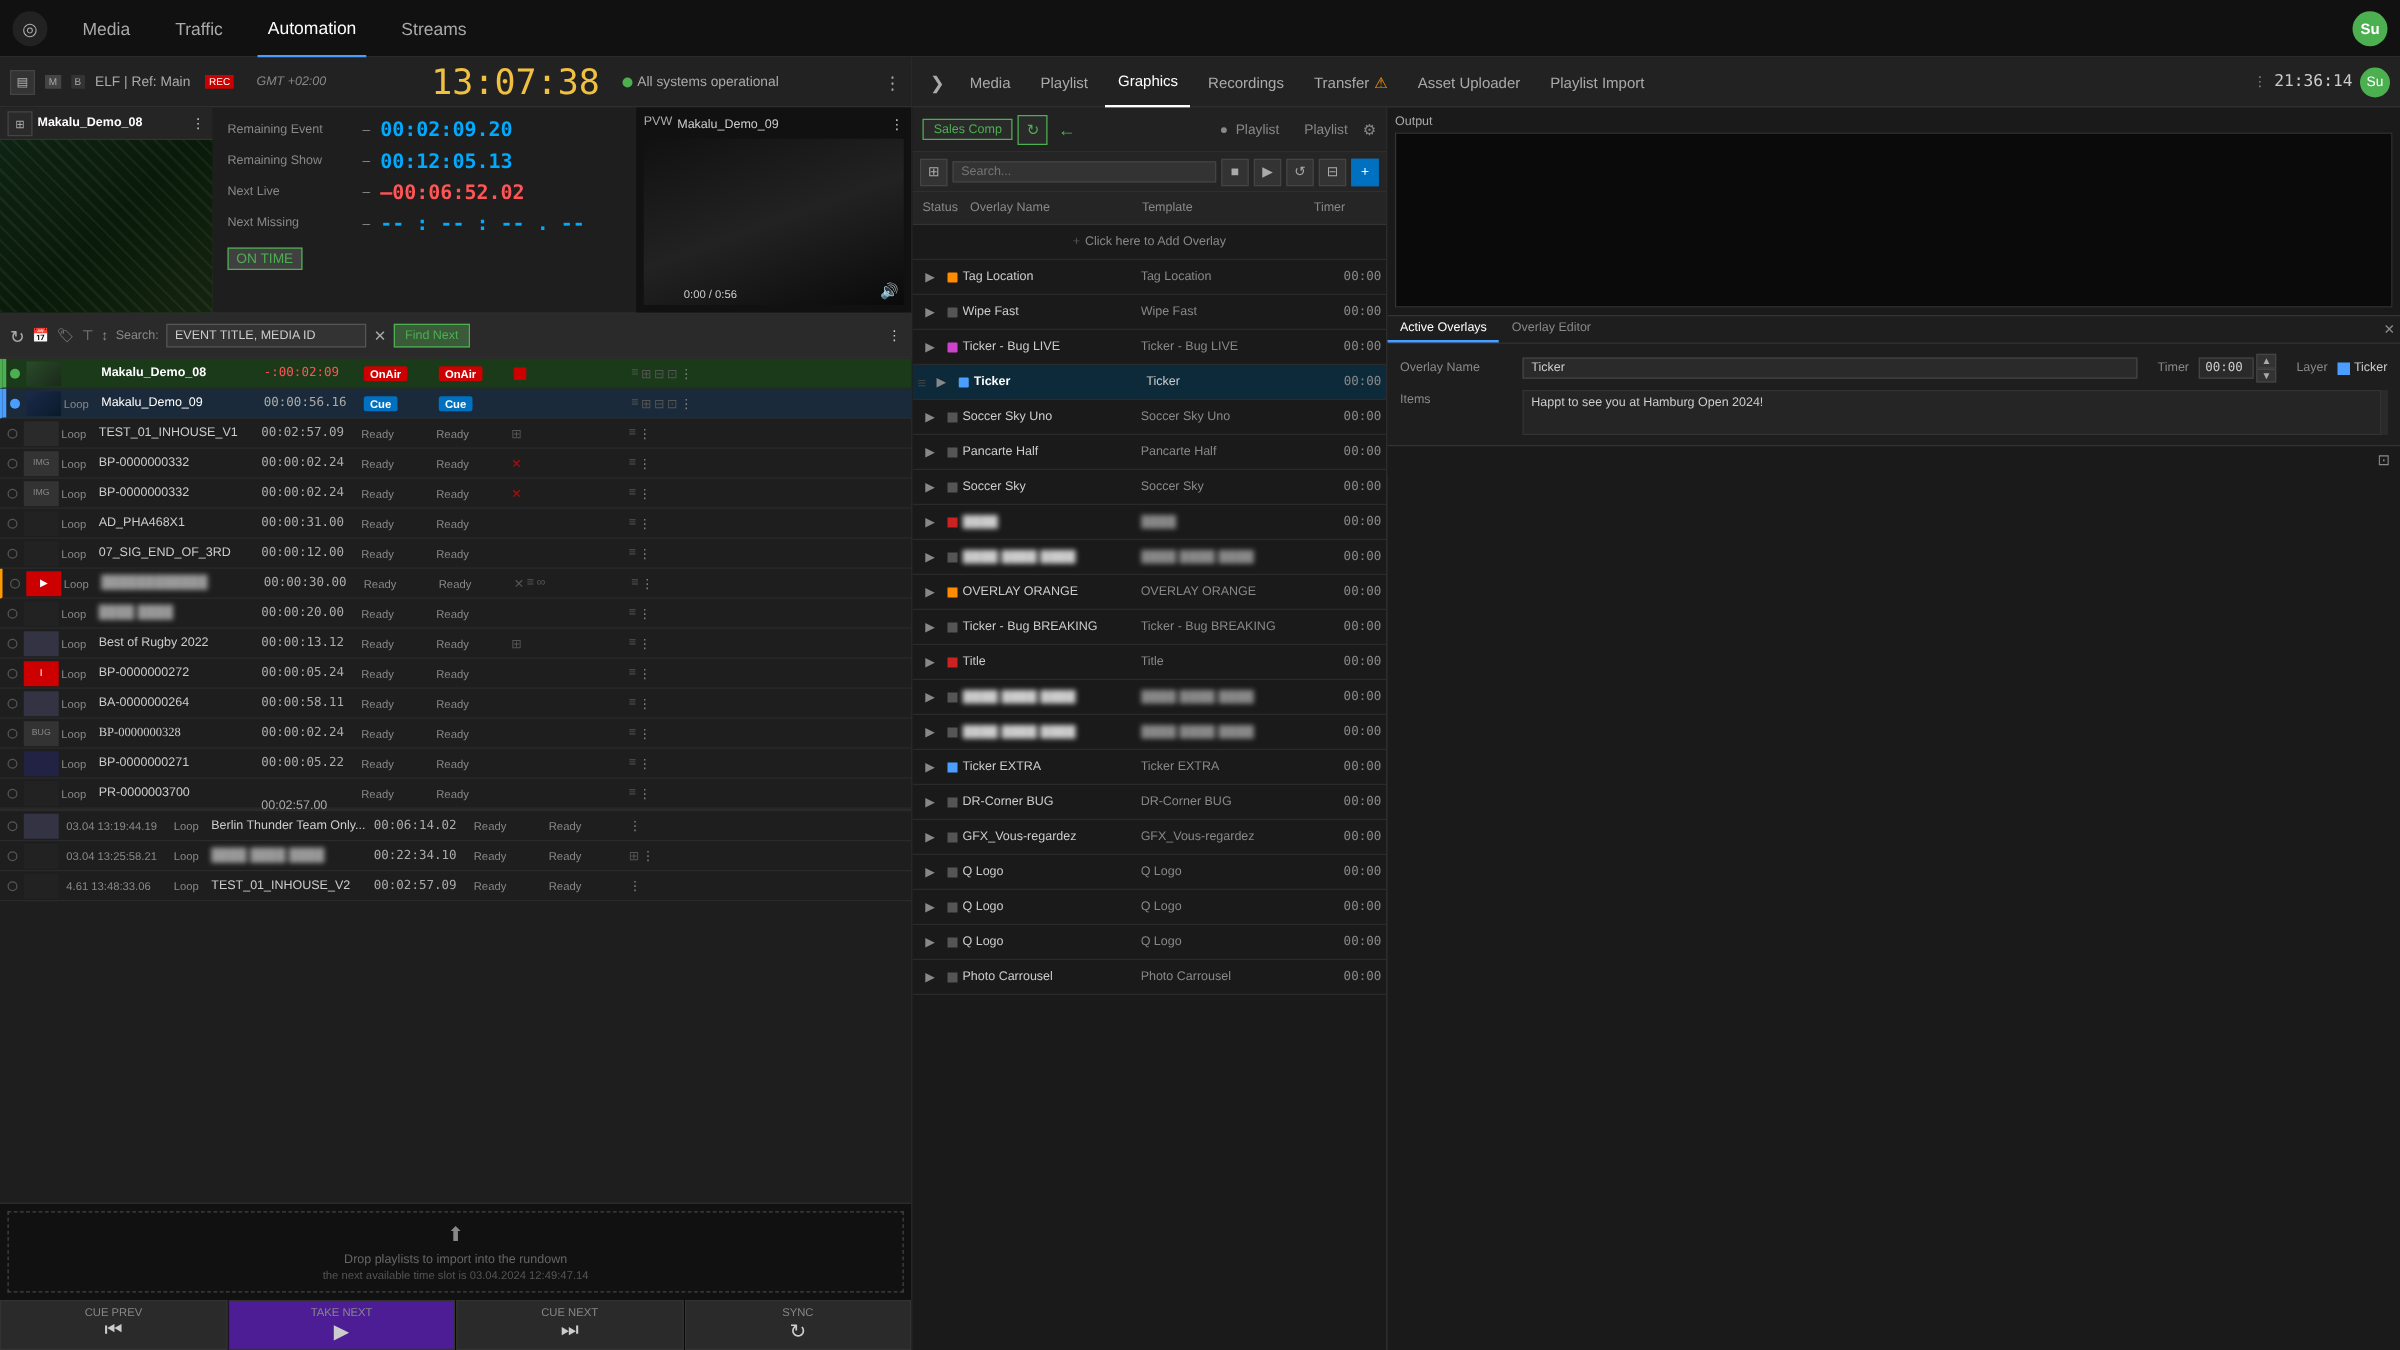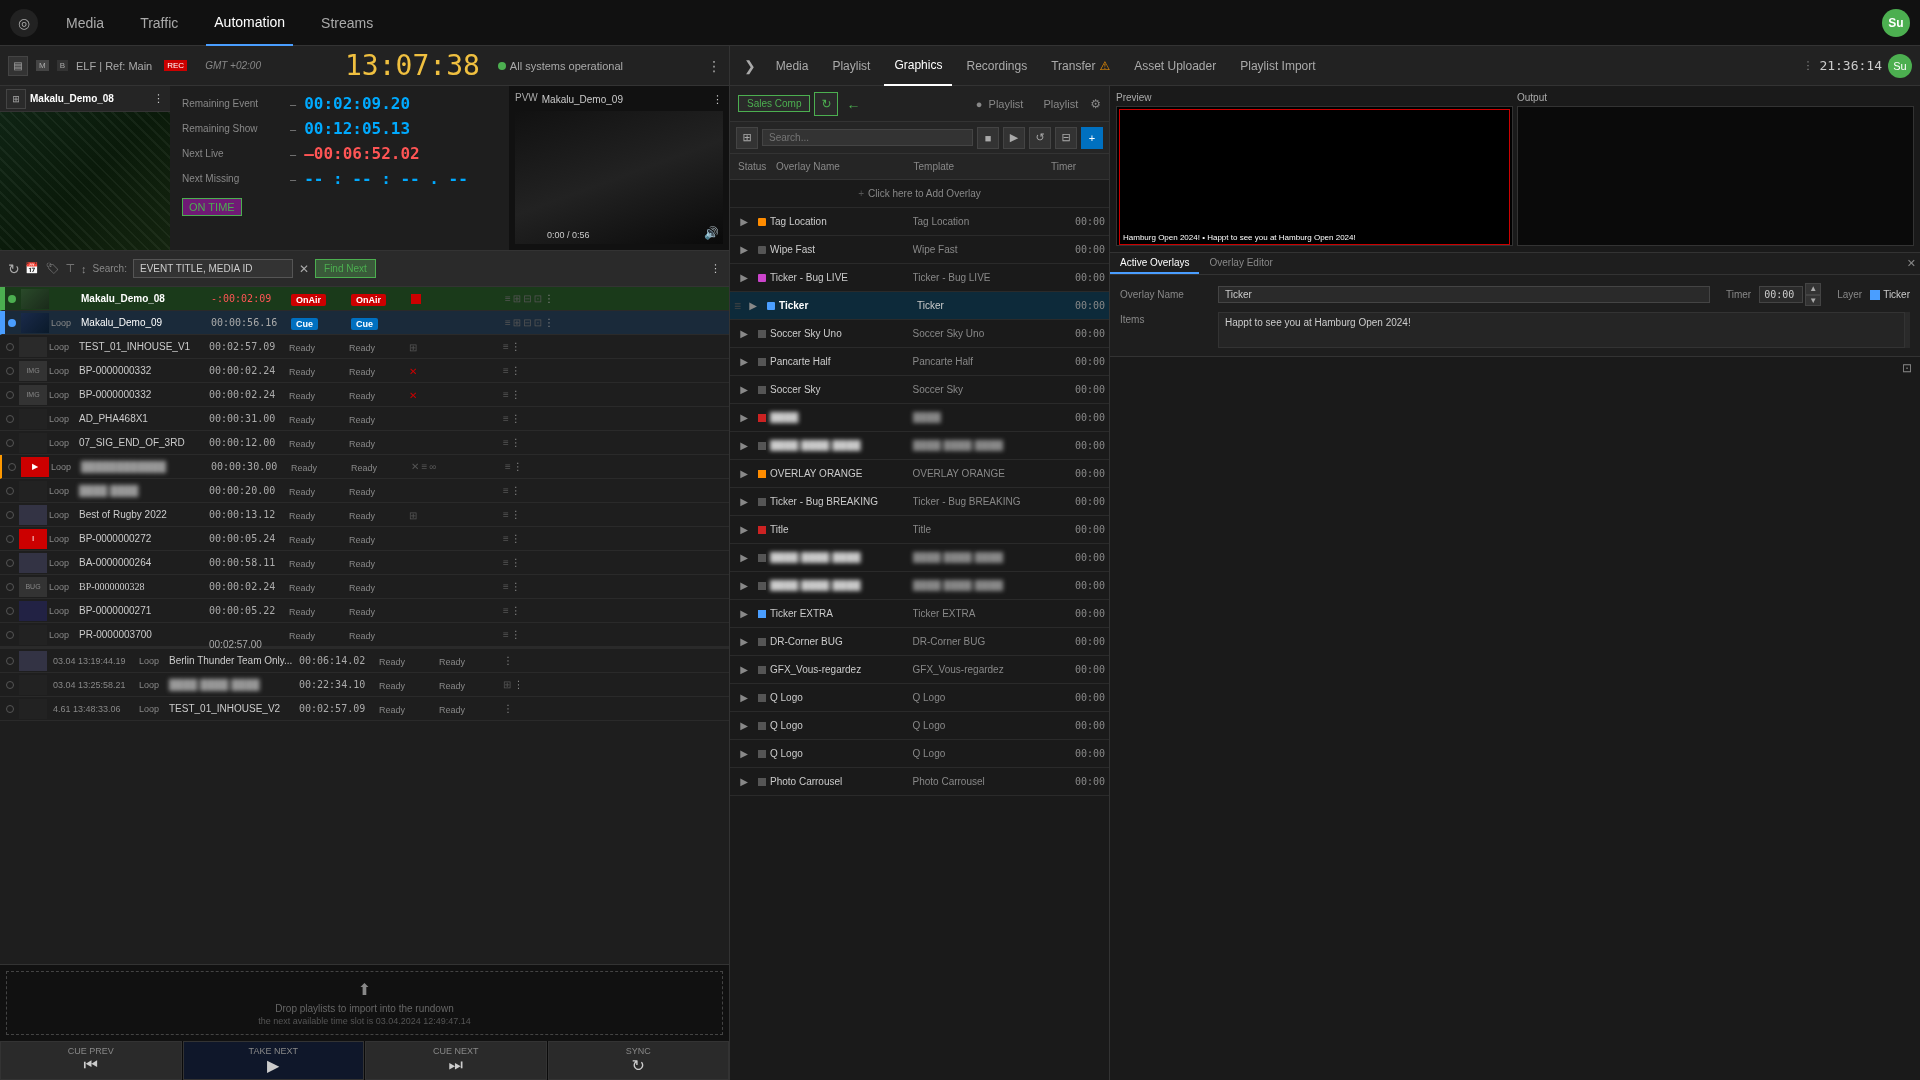--- a/index.html
+++ b/index.html
@@ -31,21 +31,21 @@
 
     
     .video-section { display: flex; background: #1e1e1e; height: 165px; border-bottom: 1px solid #333; }
     .video-thumb { width: 170px; height: 165px; background: #000; position: relative; overflow: hidden; }
     .countdown-section { flex: 1; padding: 8px 12px; }
     .countdown-row { display: flex; align-items: center; margin-bottom: 6px; gap: 8px; }
     .countdown-label { color: #888; font-size: 10px; width: 100px; }
     .dash-separator { color: #888; }
     .countdown-time { color: #0af; font-size: 16px; font-family: monospace; font-weight: bold; }
     .countdown-time.red { color: #f55; }
-    .on-time-badge { background: #701a75; color: #4caf50; padding: 2px 6px; font-size: 11px; border: 1px solid #4caf50; margin-top: 4px; display: inline-block; }
+    .on-time-badge { background: #404040; color: #4caf50; padding: 2px 6px; font-size: 11px; border: 1px solid #4caf50; margin-top: 4px; display: inline-block; }
     .pvw-section { width: 220px; background: #111; display: flex; flex-direction: column; padding: 6px; }
     .pvw-label { color: #aaa; font-size: 10px; margin-bottom: 4px; }
     .pvw-title { color: #ccc; font-size: 10px; }
     .pvw-video { background: #000; flex: 1; display: flex; align-items: center; justify-content: center; color: #333; margin-top: 4px; position: relative; }
     .pvw-time { position: absolute; bottom: 4px; left: 4px; color: #ccc; font-size: 9px; margin-left: 28px; }
     .pvw-vol { position: absolute; bottom: 4px; right: 4px; color: #aaa; font-size: 12px; cursor: pointer; }
 
     
     .toolbar { display: flex; align-items: center; background: #2a2a2a; height: 36px; padding: 0 8px; gap: 6px; border-bottom: 1px solid #333; }
     .refresh-btn { color: #aaa; cursor: pointer; font-size: 14px; }
@@ -537,21 +537,21 @@
       <div style="border:1px dashed #444;margin:6px;padding:8px;text-align:center;">
         <div style="color:#888;font-size:16px;margin-bottom:4px;">⬆</div>
         <div style="color:#666;font-size:10px;">Drop playlists to import into the rundown</div>
         <div style="color:#555;font-size:9px;margin-top:2px;">the next available time slot is 03.04.2024 12:49:47.14</div>
       </div>
       <div style="display:flex;gap:1px;background:#0a0a0a;">
         <div style="flex:1;background:#2a2a2a;border:1px solid #333;padding:4px 8px;text-align:center;cursor:pointer;">
           <div style="color:#888;font-size:9px;">CUE PREV</div>
           <div style="color:#ccc;font-size:16px;">⏮</div>
         </div>
-        <div style="flex:1;background:#0f172a;border:1px solid #333;padding:4px 8px;text-align:center;cursor:pointer;">
+        <div style="flex:1;background:#4c1d95;border:1px solid #333;padding:4px 8px;text-align:center;cursor:pointer;">
           <div style="color:#888;font-size:9px;">TAKE NEXT</div>
           <div style="color:#ccc;font-size:16px;">▶</div>
         </div>
         <div style="flex:1;background:#2a2a2a;border:1px solid #333;padding:4px 8px;text-align:center;cursor:pointer;">
           <div style="color:#888;font-size:9px;">CUE NEXT</div>
           <div style="color:#ccc;font-size:16px;">⏭</div>
         </div>
         <div style="flex:1;background:#2a2a2a;border:1px solid #333;padding:4px 8px;text-align:center;cursor:pointer;">
           <div style="color:#888;font-size:9px;">SYNC</div>
           <div style="color:#ccc;font-size:16px;">↻</div>
@@ -793,30 +793,20 @@
             <span class="overlay-template">Photo Carrousel</span>
             <span class="overlay-timer">00:00</span>
           </div>
 
         </div>
       </div>
 
       <div class="graphics-right-full">
 
         <div style="display:flex;gap:0;padding:6px;background:#1a1a1a;">
-          <div style="flex:1;margin-right:4px;">
-            <div style="display:flex;align-items:center;margin-bottom:3px;">
-              <span style="color:#aaa;font-size:10px;">Preview</span>
-            </div>
-            <div style="background:#000;height:140px;border:1px solid #333;position:relative;overflow:hidden;">
-              <div style="width:100%;height:100%;background:#000;"></div>
-              <div style="position:absolute;bottom:0;left:0;right:0;background:rgba(0,0,0,0.8);color:#fff;font-size:8px;padding:3px 6px;white-space:nowrap;overflow:hidden;">Hamburg Open 2024! • Happt to see you at Hamburg Open 2024!</div>
-              <div style="position:absolute;top:2px;left:2px;right:2px;bottom:0;border:1px solid #c00;"></div>
-            </div>
-          </div>
           <div style="flex:1;">
             <div style="display:flex;align-items:center;margin-bottom:3px;">
               <span style="color:#aaa;font-size:10px;">Output</span>
             </div>
             <div style="background:#0a0a0a;height:140px;border:1px solid #333;"></div>
           </div>
         </div>
 
         <div style="background:#1e1e1e;border-top:1px solid #333;padding:0;">
 

